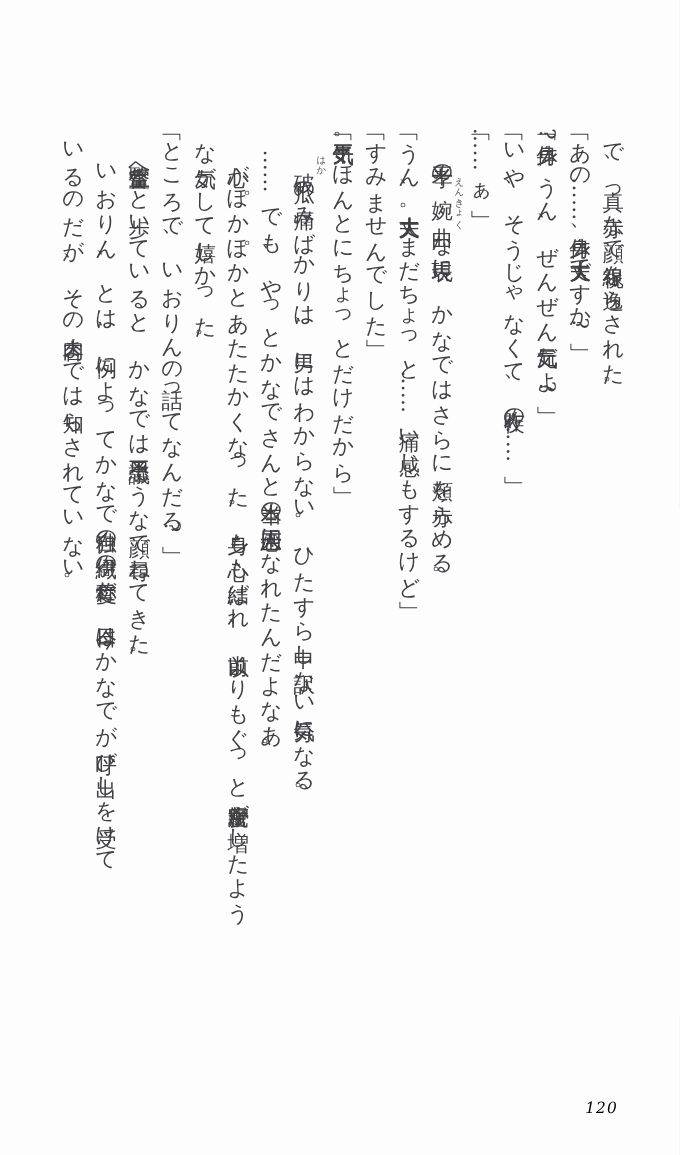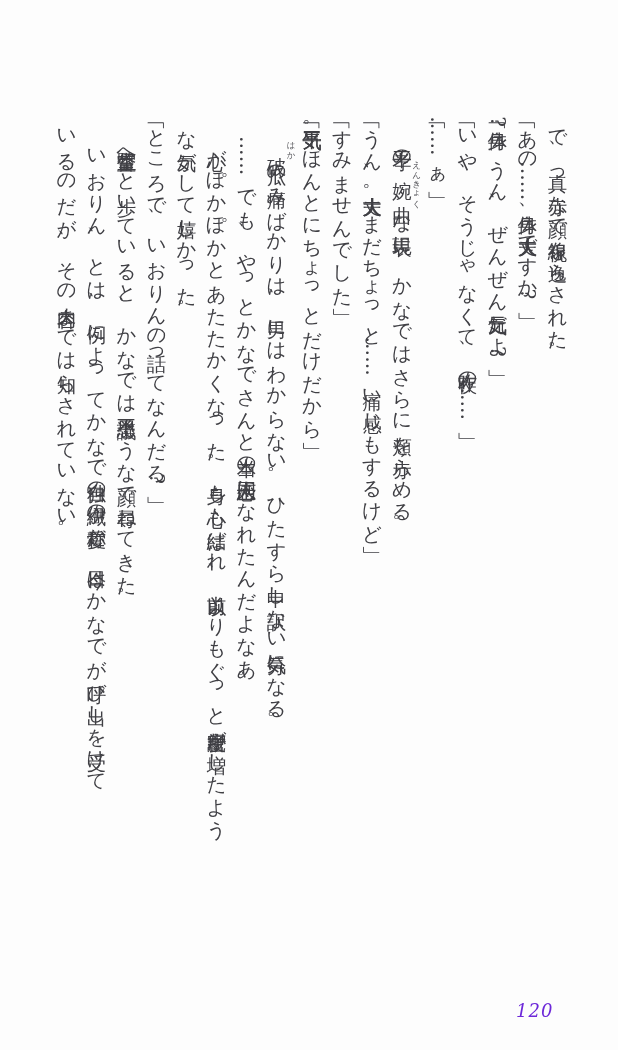--- a/index.html
+++ b/index.html
@@ -26,24 +26,24 @@
   .text-block p.indent { text-indent:1em; }
   ruby { ruby-position:over; }
   ruby rt {
     font-size:8.5px;
     letter-spacing:0;
     color:#55555a;
     font-family:"DejaVu Serif","Liberation Serif",serif;
   }
   .page-number {
     position:absolute;
-    left:516px; top:1000px;
-    font-size:18px;
+    left:532px; top:1000px;
+    font-size:14px;
     font-style:italic;
-    color:#6d28d9;
+    color:#000000;
     letter-spacing:1px;
   }
 </style>
 </head>
 <body>
 
 <div class="page">
   <div class="text-block" id="text-block">
       <p>で、真っ赤な顔で視線を逸らされた。</p>
       <p>「あの……身体、大丈夫ですか?」</p>

